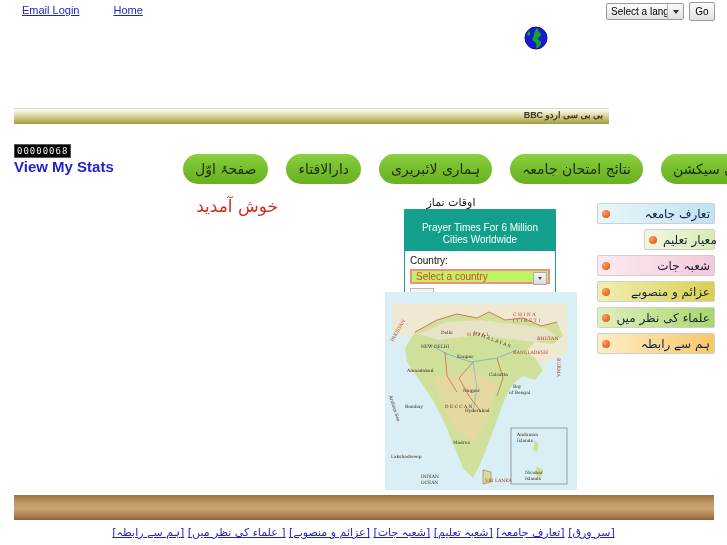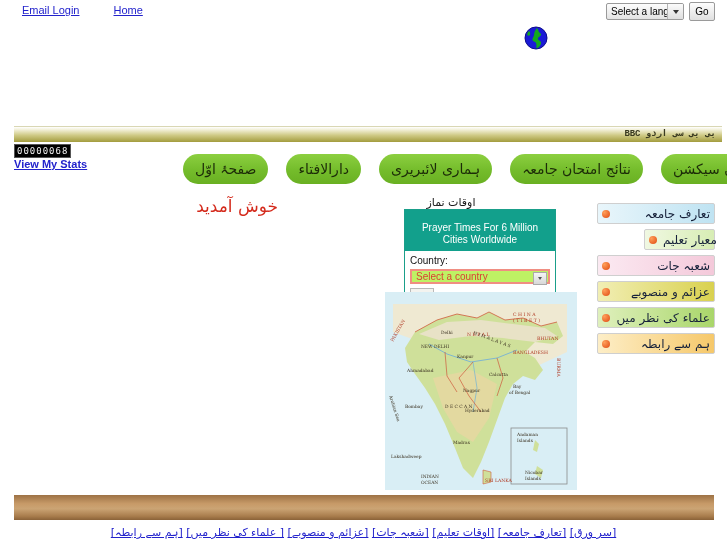--- a/index.html
+++ b/index.html
@@ -90,25 +90,24 @@
   
   .globe {
     position: absolute;
     left: 524px; top: 26px;
     width: 24px; height: 24px;
   }
 
   
   .olive-bar {
     position: absolute;
-    left: 14px; top: 126px;
-    width: 708px; height: 15px;
+    left: 14px; top: 108px;
+    width: 595px; height: 15px;
     background: linear-gradient(to bottom, #ffffff 0%, #f2f0d8 18%, #cfca86 55%, #a39c3e 100%);
     border-top: 1px solid #d9d7b4;
-    font-family: Liberation Mono, monospace;
   }
   .bbc-label {
     position: absolute;
     right: 6px; top: 1px;
     font-size: 9px;
     color: #3a3a20;
     font-weight: bold;
     letter-spacing: -0.2px;
     direction: rtl;
   }
@@ -122,22 +121,21 @@
     font-family: "DejaVu Sans Mono", monospace;
     font-size: 9px;
     letter-spacing: 1px;
     padding: 1px 2px;
     border: 1px solid #555;
   }
   .stats-link {
     position: absolute;
     left: 14px; top: 158px;
     color: #2222cc;
-    text-decoration: underline;
-    font-size: 11px;
+    font-size: 15px;
     font-weight: bold;
     cursor: pointer;
     text-align: center;
   }
 
   
   .pillnav {
     position: absolute;
     left: 183px; top: 154px;
     width: 532px; height: 30px;
@@ -472,18 +470,18 @@
     <span class="sb-bullet"></span>
     <span class="sb-label">ہم سے رابطہ</span>
   </div>
 </div>
 
 <div class="wood-bar"></div>
 
 <div class="footer-nav">
   <a>[سر ورق]</a>
   <a>[تعارف جامعہ]</a>
-  <a>[اوقات تعلیم]</a>
+  <a>[شعبہ تعلیم]</a>
   <a>[شعبہ جات]</a>
   <a>[عزائم و منصوبے]</a>
   <a>[ علماء کی نظر میں]</a>
   <a>[ہم سے رابطہ]</a>
 </div>
 
 </body></html>

